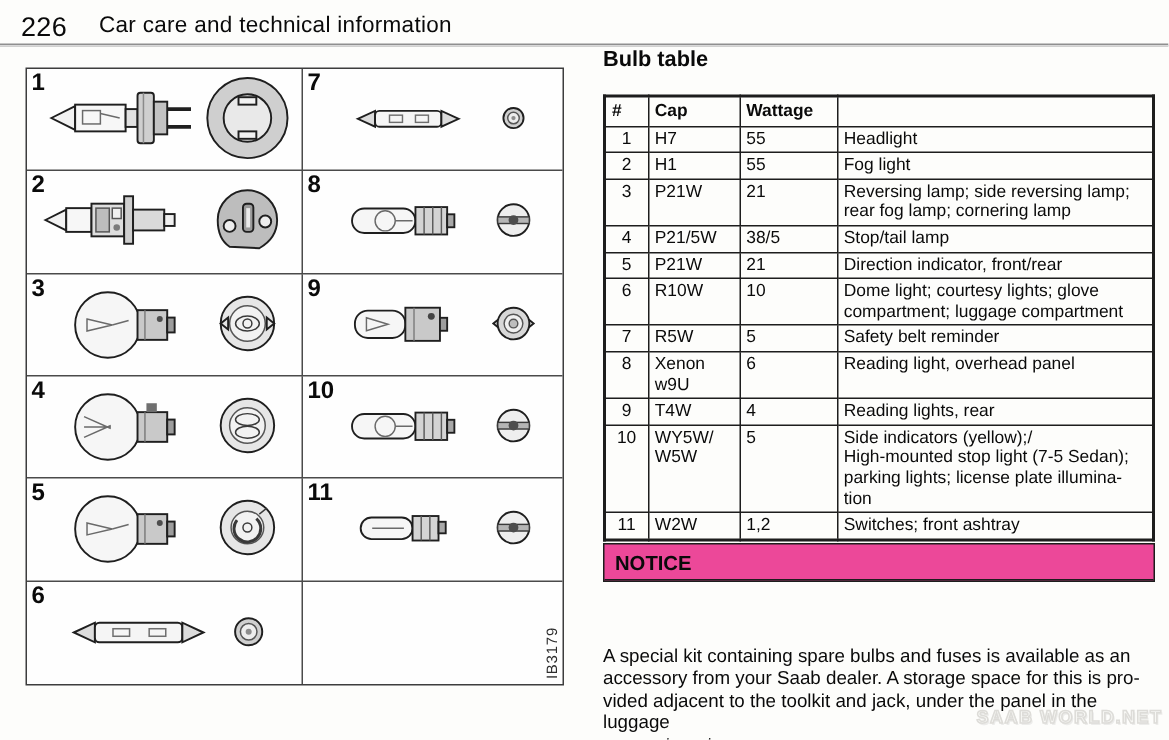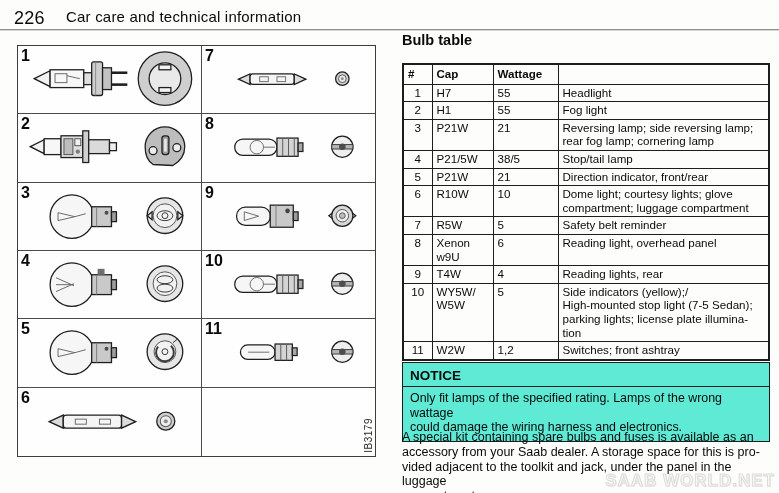--- a/index.html
+++ b/index.html
@@ -48,33 +48,33 @@
   }
   table.bulbs th { font-weight:bold; text-align:left; padding-top:2px; padding-bottom:3px; }
   th.col-num, td.col-num { width:29px; text-align:center; }
   th.col-cap, td.col-cap { width:61px;margin-left:40px; }
   th.col-wattage, td.col-wattage { width:65px; }
   th.col-wattage { text-align:center; }
   td.col-use { padding-left:5px; }
 
   .notice-box {
     position:absolute; left:402px; top:362px; width:368px;
-    border:1.5px solid #1d1d1d; background:#5eead4;
+    border:1.5px solid #1d1d1d; background:#ec4899;
   }
   .notice-title { font-size:13.5px; font-weight:bold; padding:5px 7px 3px 7px; border-bottom:1px solid #1d1d1d; }
   .notice-body { font-size:12.4px; line-height:14.6px; padding:4px 7px 6px 7px; white-space:pre-line; }
 
   .footer-para {
     position:absolute; left:402px; top:430px; width:374px;
     font-size:12.5px; line-height:14.8px; white-space:pre-line;
   }
 
   .watermark {
     position:absolute; right:4px; top:471px;
-    font-size:17px; font-weight:bold; letter-spacing:1px;
+    font-size:12px; font-weight:bold; letter-spacing:1px;
     color:#f7f7f4; -webkit-text-stroke:1px #dddcd8;
     text-shadow:1px 1px 0 #ececea;
     user-select:none;
   }
 </style>
 </head>
 <body>
 
 <div class="page-num">226</div>
 <div class="page-title">Car care and technical information</div>
@@ -369,22 +369,20 @@
         <td class="col-num">11</td>
         <td class="col-cap">W2W</td>
         <td class="col-wattage">1,2</td>
         <td class="col-use">Switches; front ashtray</td>
       </tr>
     </tbody>
 </table>
 
 <div class="notice-box">
   <div class="notice-title">NOTICE</div>
-  <div class="notice-body">Only fit lamps of the specified rating. Lamps of the wrong wattage
-could damage the wiring harness and electronics.</div>
 </div>
 
 <div class="footer-para">A special kit containing spare bulbs and fuses is available as an
 accessory from your Saab dealer. A storage space for this is pro-
 vided adjacent to the toolkit and jack, under the panel in the luggage
 compartment.</div>
 
 <div class="watermark">SAAB WORLD.NET</div>
 
 </body></html>

